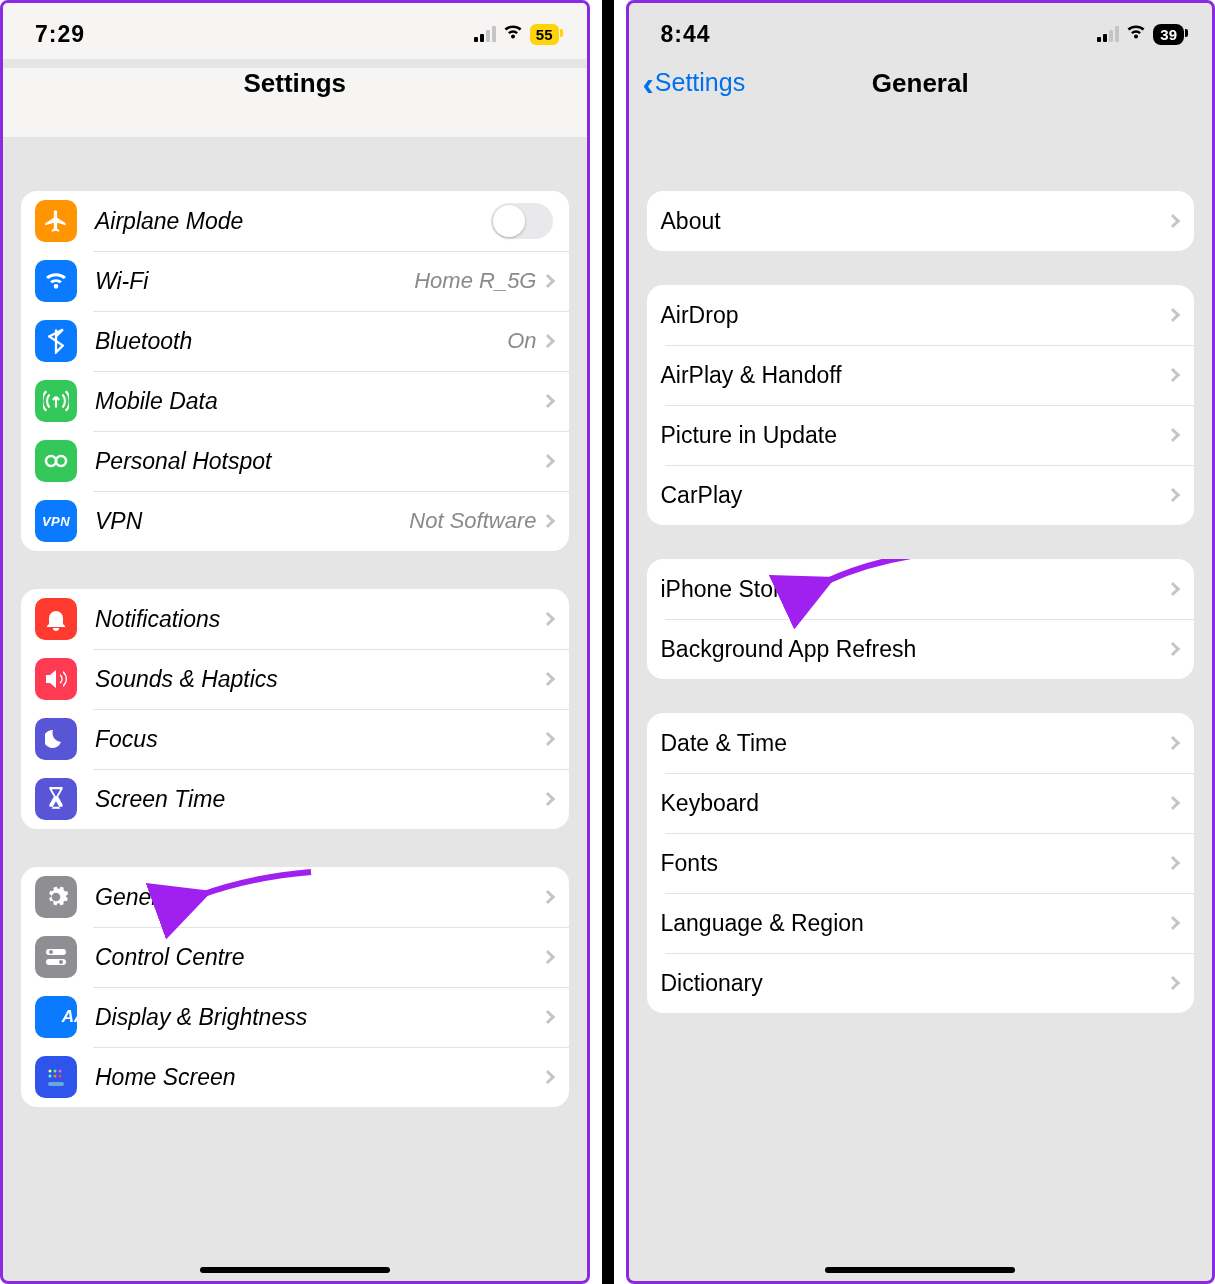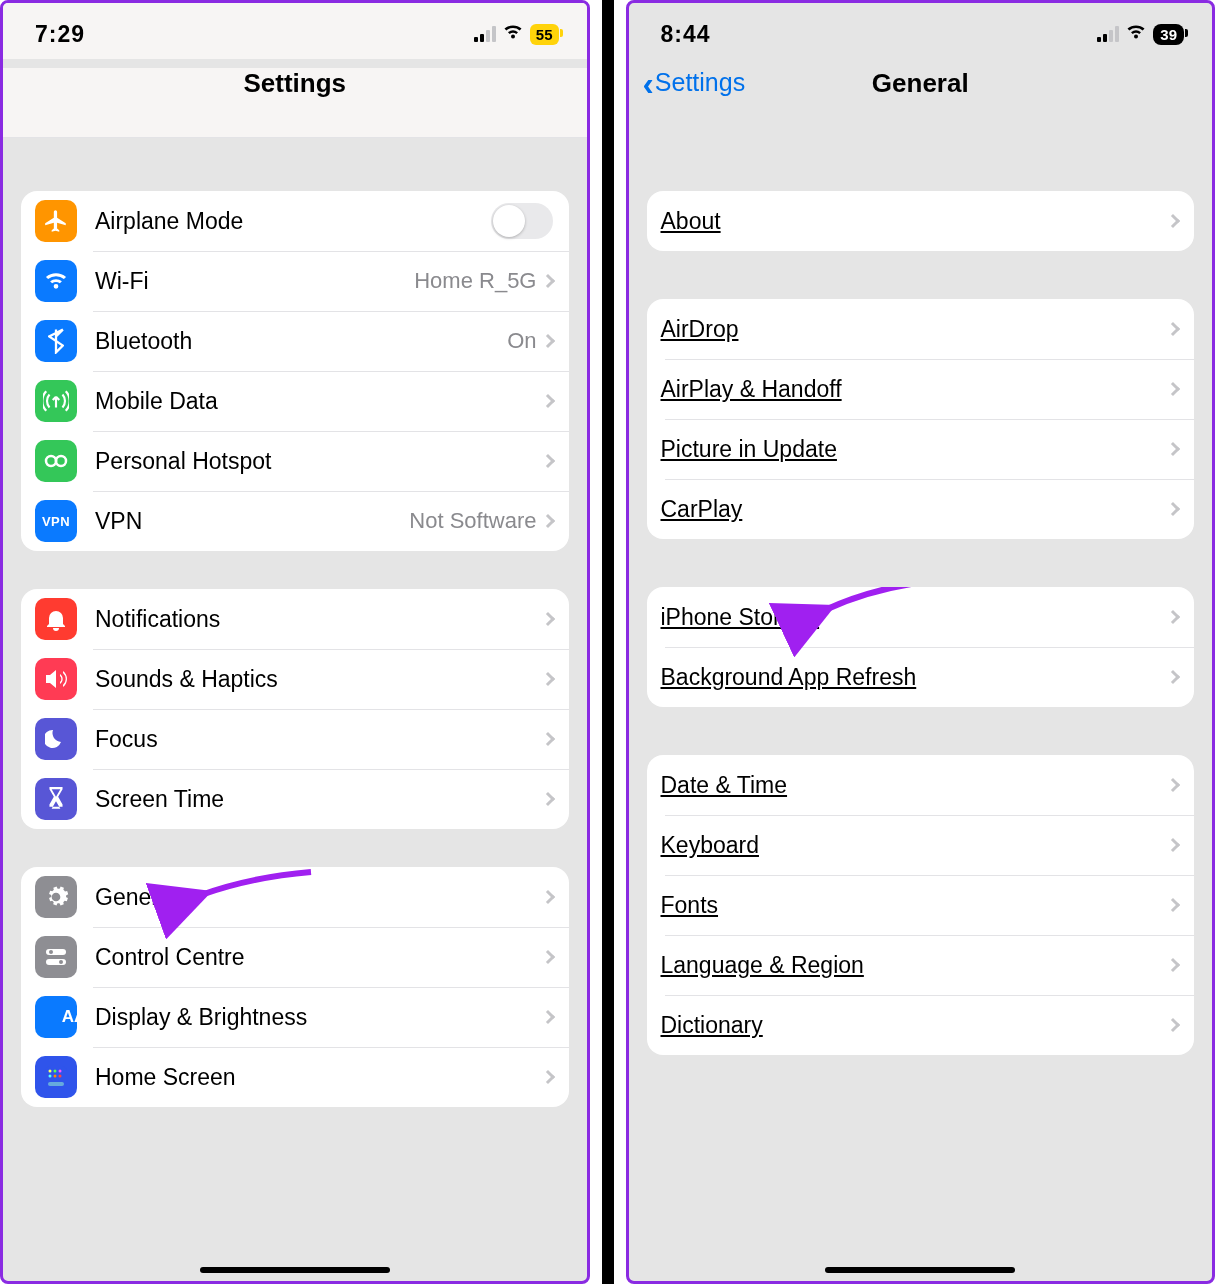--- a/index.html
+++ b/index.html
@@ -80,21 +80,21 @@
     left:14px;
     display:flex;
     align-items:center;
     color:#0071eb;
     font-size:25px;
     gap:2px;
   }
   .nav-back .chev{ font-size:34px; line-height:0; font-weight:600; margin-right:-1px;}
   
   .content{ flex:1; overflow-y:hidden; padding:0 18px 0 18px; }
-  .phone-left .content{ padding-top:44px;}
+  .phone-left .content{ padding-top:44px;font-style:italic;}
   .phone-right .content{ padding-top:44px;}
   .group{
     background:#fff;
     border-radius:16px;
     margin-bottom:38px;
     overflow:hidden;
   }
   .row{
     display:flex;
     align-items:center;
@@ -157,21 +157,21 @@
   
   .home-ind{
     position:absolute;
     bottom:8px;
     left:50%;
     transform:translateX(-50%);
     width:190px;height:6px;
     background:#000;border-radius:4px;
   }
   
-  .phone-right .group{ margin-bottom:48px;text-decoration:underline;}
+  .phone-right .group{ margin-bottom:34px;}
   
 </style>
 </head>
 <body>
 
 <div class="phone phone-left">
   <div class="statusbar">
     <span class="sb-time">7:29</span>
     <div class="sb-right">
       <span class="signal-bars">

